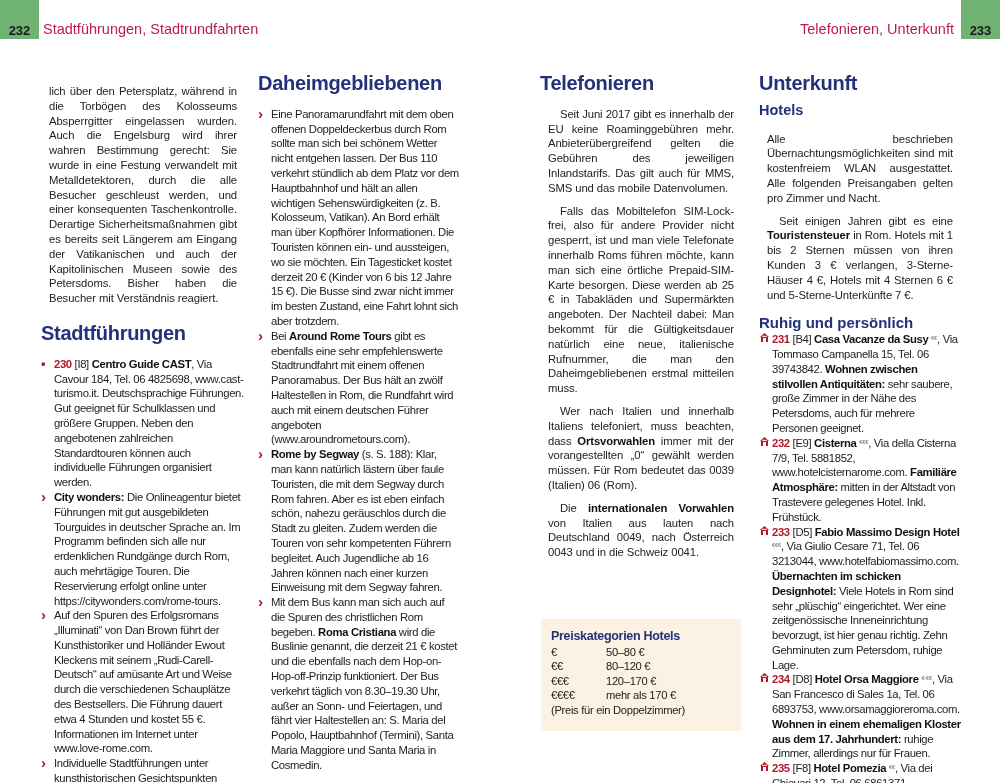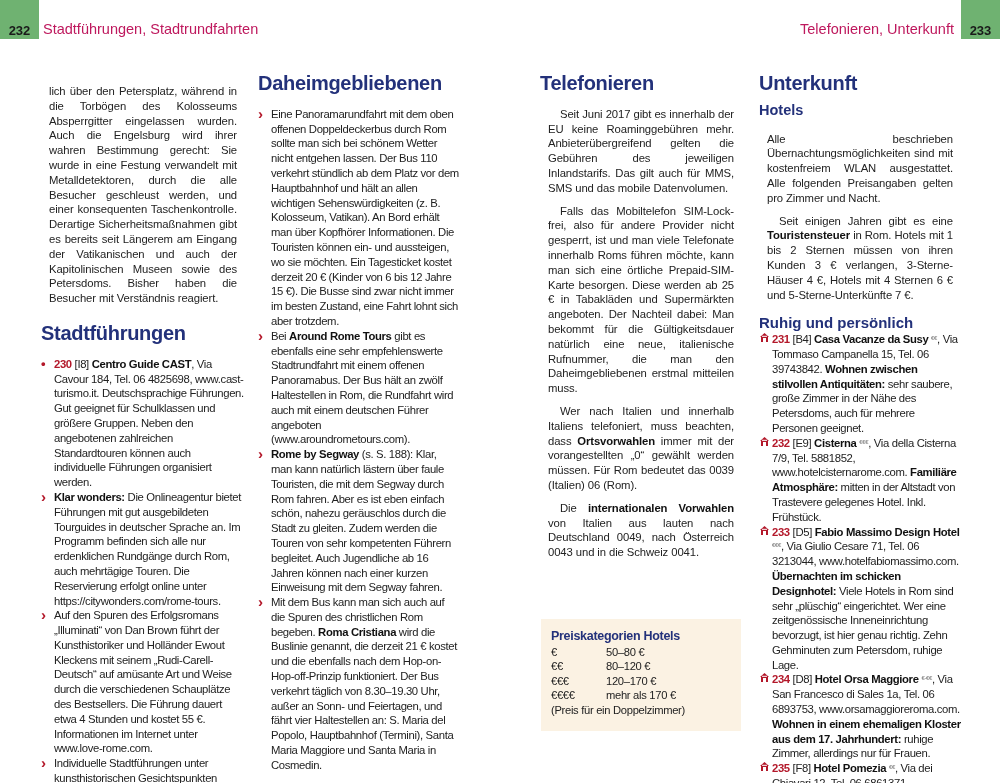--- a/index.html
+++ b/index.html
@@ -63,21 +63,21 @@
   <h2>Stadtführungen</h2>
   <div class="cond">
     <div class="item">
       <span class="mark" style="font-size: 13px;">•</span>
       <span class="num">230</span>
       <span>[I8]</span>
       <b>Centro Guide CAST</b><span>, Via Cavour 184, Tel. 06 4825698, www.cast-turismo.it. Deutschsprachige Führungen. Gut geeignet für Schulklassen und größere Gruppen. Neben den angebotenen zahlreichen Standardtouren können auch individuelle Führungen organisiert werden.</span>
     </div>
     <div class="item">
       <span class="mark" style="font-size: 15px; line-height: 13px;">›</span>
-      <b>Klar wonders:</b><span> Die Onlineagentur bietet Führungen mit gut ausgebildeten Tourguides in deutscher Sprache an. Im Programm befinden sich alle nur erdenklichen Rundgänge durch Rom, auch mehrtägige Touren. Die Reservierung erfolgt online unter https://citywonders.com/rome-tours.</span>
+      <b>City wonders:</b><span> Die Onlineagentur bietet Führungen mit gut ausgebildeten Tourguides in deutscher Sprache an. Im Programm befinden sich alle nur erdenklichen Rundgänge durch Rom, auch mehrtägige Touren. Die Reservierung erfolgt online unter https://citywonders.com/rome-tours.</span>
     </div>
     <div class="item">
       <span class="mark" style="font-size: 15px; line-height: 13px;">›</span>
       <span>Auf den Spuren des Erfolgsromans „Illuminati“ von Dan Brown führt der Kunsthistoriker und Holländer Ewout Kleckens mit seinem „Rudi-Carell-Deutsch“ auf amüsante Art und Weise durch die verschiedenen Schauplätze des Bestsellers. Die Führung dauert etwa 4 Stunden und kostet 55 €. Informationen im Internet unter www.love-rome.com.</span>
     </div>
     <div class="item">
       <span class="mark" style="font-size: 15px; line-height: 13px;">›</span>
       <span>Individuelle Stadtführungen unter kunsthistorischen Gesichtspunkten bietet das Team von Dr. Allesandro Calestrini an: www.romaculta.it.</span>
     </div>
   </div>

